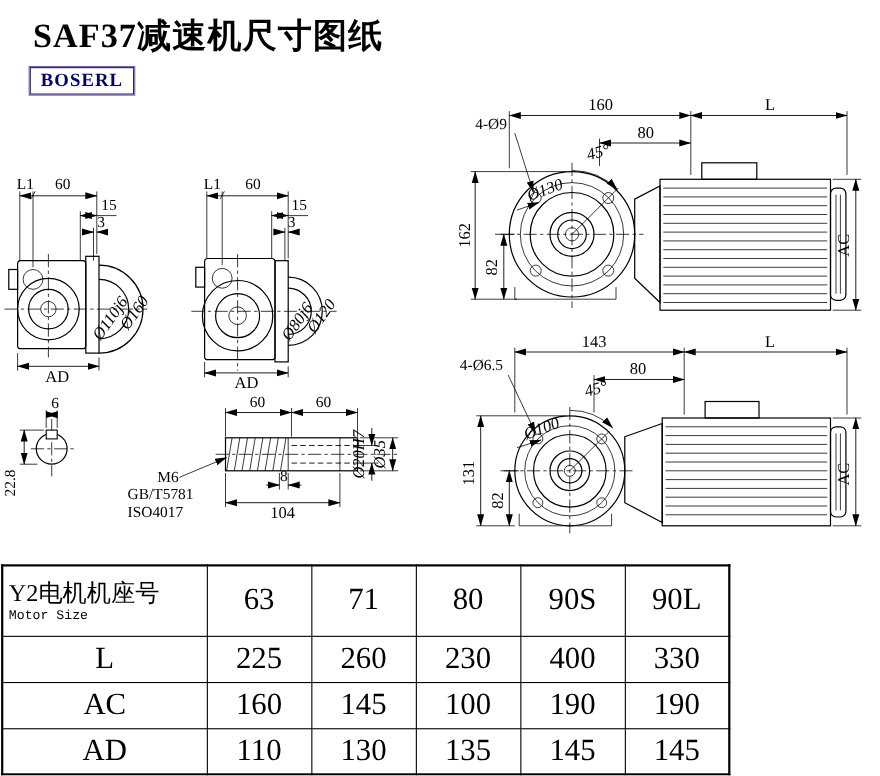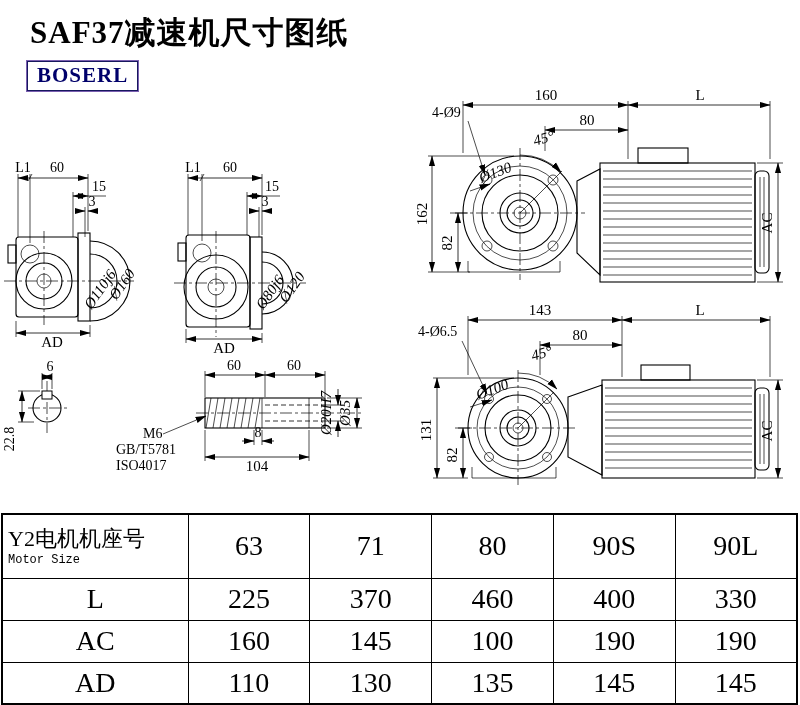--- a/index.html
+++ b/index.html
@@ -9,35 +9,35 @@
     font-family:"Liberation Serif",serif;
   }
   .title{
     position:absolute;left:30px;top:12px;
     font-size:31px;font-weight:bold;letter-spacing:1px;
   }
   .logo{
     position:absolute;left:27px;top:61px;
     border:1px solid #17175e;outline:1px solid #7a5fb0;
     padding:1px 9px 2px 9px;
-    color:#00006a;font-size:21px;font-weight:600;letter-spacing:1px;
+    color:#00006a;font-size:17px;font-weight:600;letter-spacing:1px;
     font-family:"Liberation Serif",serif;background:#fff;
   }
   svg.draw{position:absolute;left:0;top:85px}
   svg .ln{stroke:#000;stroke-width:1.1;fill:none}
   svg .tn{stroke:#000;stroke-width:0.7;fill:none}
   svg .dm{stroke:#000;stroke-width:0.8;fill:none}
   svg .cl{stroke:#000;stroke-width:0.7;fill:none;stroke-dasharray:12 3 3 3}
   svg .hd{stroke:#000;stroke-width:0.8;fill:none;stroke-dasharray:5 3}
   svg text{fill:#000}
   svg .dt{font:15px "Liberation Serif",serif}
   svg .ds{font:14px "Liberation Serif",serif}
   svg .di{font:italic 15px "Liberation Serif",serif}
   table.dim{
-    position:absolute;left:1px;top:513px;width:797px;height:190px;
+    position:absolute;left:1px;top:513px;width:663px;height:190px;
     border-collapse:collapse;table-layout:fixed;background:#fff;
     border:2px solid #000;
   }
   table.dim th,table.dim td{
     border:1px solid #000;text-align:center;vertical-align:middle;
     font-weight:normal;font-size:28px;padding:0;
     font-family:"Liberation Serif",serif;
   }
   table.dim tr{height:42px}
   table.dim tr.hrow{height:64px}
@@ -386,22 +386,22 @@
       </th>
       <th>63</th>
       <th>71</th>
       <th>80</th>
       <th>90S</th>
       <th>90L</th>
     </tr>
     <tr>
       <td>L</td>
       <td>225</td>
-      <td>370</td>
-      <td>460</td>
+      <td>260</td>
+      <td>230</td>
       <td>400</td>
       <td>330</td>
     </tr>
     <tr>
       <td>AC</td>
       <td>160</td>
       <td>145</td>
       <td>100</td>
       <td>190</td>
       <td>190</td>

